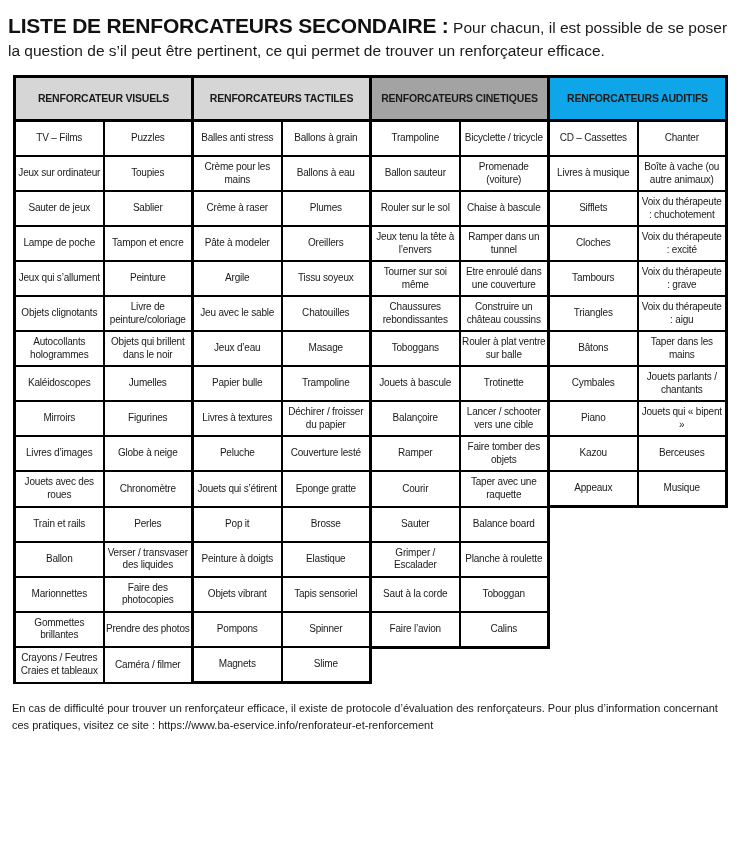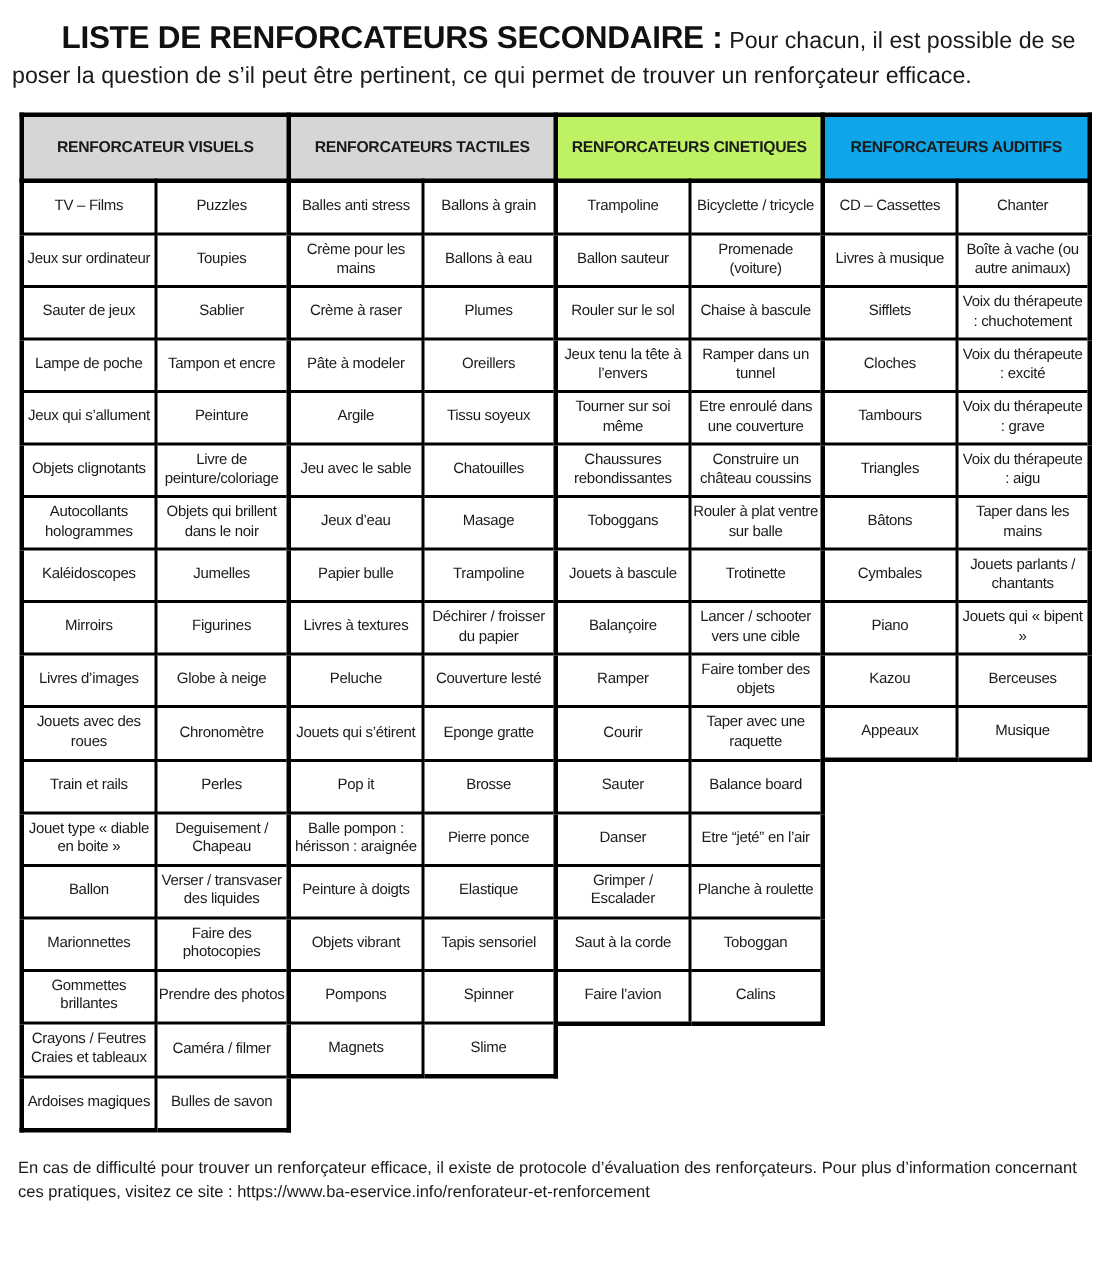--- a/index.html
+++ b/index.html
@@ -6,21 +6,21 @@
   body {
     width: 743px; height: 856px;
     background: #ffffff;
     color: #1a1a1a;
     font-family: "Liberation Sans", sans-serif;
     overflow: hidden;
   }
   .page { padding: 8px 8px 0 8px; }
 
   .title-block { margin: 4px 0 14px 0; line-height: 1.32; }
-  .title-main { font-weight: bold; font-size: 21px; letter-spacing: -0.2px; color: #111; margin-left: 33px; }
+  .title-main { font-weight: bold; font-size: 21px; letter-spacing: -0.2px; color: #111; }
   .title-sub { font-size: 15.5px; color: #1a1a1a; }
 
   table.reinforcers {
     border-collapse: collapse;
     table-layout: fixed;
     width: 715px;
     margin-left: 5px;
   }
   table.reinforcers col { width: 12.5%; }
   table.reinforcers th, table.reinforcers td {
@@ -72,21 +72,21 @@
         <col>
         <col>
         <col>
         <col>
         <col>
     </colgroup>
     <thead>
         <tr>
           <th colspan="2" class="gs ge" style="background: rgb(214, 214, 214);">RENFORCATEUR VISUELS</th>
           <th colspan="2" class="gs ge" style="background: rgb(214, 214, 214);">RENFORCATEURS TACTILES</th>
-          <th colspan="2" class="gs ge" style="background: #bef264;">RENFORCATEURS CINETIQUES</th>
+          <th colspan="2" class="gs ge" style="background: #a3a3a3;">RENFORCATEURS CINETIQUES</th>
           <th colspan="2" class="gs ge" style="background: #0ea5e9;">RENFORCATEURS AUDITIFS</th>
         </tr>
       </thead>
     <tbody>
         <tr>
           <td class="gs">TV – Films</td>
           <td class="ge">Puzzles</td>
           <td class="gs">Balles anti stress</td>
           <td class="ge">Ballons à grain</td>
           <td class="gs">Trampoline</td>
@@ -198,30 +198,20 @@
           <td class="gs">Train et rails</td>
           <td class="ge">Perles</td>
           <td class="gs">Pop it</td>
           <td class="ge">Brosse</td>
           <td class="gs">Sauter</td>
           <td class="ge">Balance board</td>
           <td class="void"></td>
           <td class="void"></td>
         </tr>
         <tr>
-          <td class="gs">Jouet type « diable en boite »</td>
-          <td class="ge">Deguisement / Chapeau</td>
-          <td class="gs">Balle pompon : hérisson : araignée</td>
-          <td class="ge">Pierre ponce</td>
-          <td class="gs">Danser</td>
-          <td class="ge">Etre “jeté” en l’air</td>
-          <td class="void"></td>
-          <td class="void"></td>
-        </tr>
-        <tr>
           <td class="gs">Ballon</td>
           <td class="ge">Verser / transvaser des liquides</td>
           <td class="gs">Peinture à doigts</td>
           <td class="ge">Elastique</td>
           <td class="gs">Grimper / Escalader</td>
           <td class="ge">Planche à roulette</td>
           <td class="void"></td>
           <td class="void"></td>
         </tr>
         <tr>
@@ -247,29 +237,19 @@
         <tr>
           <td class="gs">Crayons / Feutres Craies et tableaux</td>
           <td class="ge">Caméra / filmer</td>
           <td class="gs bend">Magnets</td>
           <td class="ge bend">Slime</td>
           <td class="void"></td>
           <td class="void"></td>
           <td class="void"></td>
           <td class="void"></td>
         </tr>
-        <tr>
-          <td class="gs bend">Ardoises magiques</td>
-          <td class="ge bend">Bulles de savon</td>
-          <td class="void"></td>
-          <td class="void"></td>
-          <td class="void"></td>
-          <td class="void"></td>
-          <td class="void"></td>
-          <td class="void"></td>
-        </tr>
       </tbody>
   </table>
 
   <p class="footer-block"><span>En cas de difficulté pour trouver un renforçateur efficace, il existe de protocole d’évaluation des renforçateurs. Pour plus d’information concernant ces pratiques, visitez ce site :</span>
     <span class="footer-url">https://www.ba-eservice.info/renforateur-et-renforcement</span></p>
 
 </div>
 
 </body></html>

